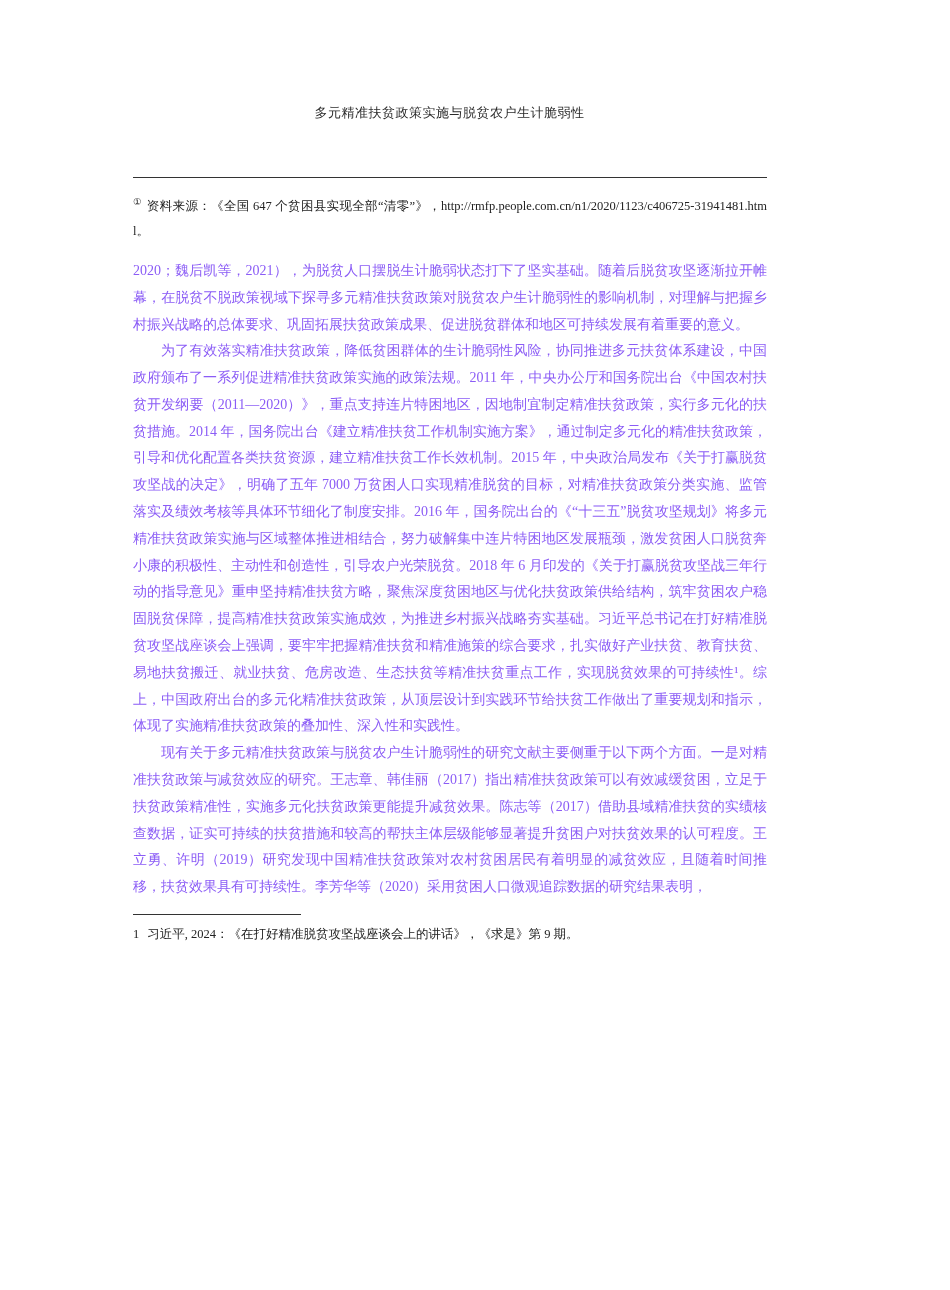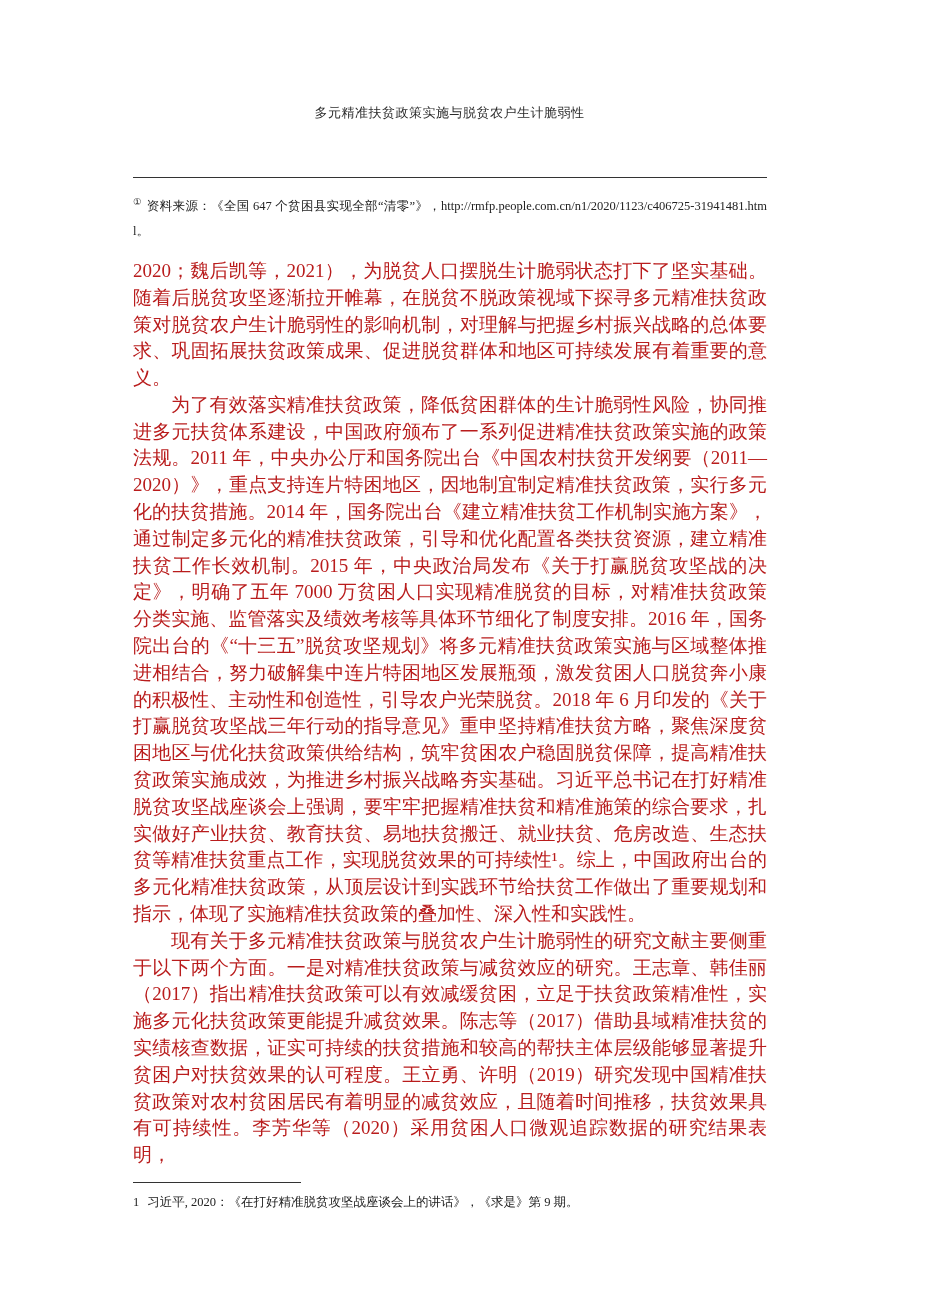--- a/index.html
+++ b/index.html
@@ -39,24 +39,24 @@
     font-size: 9.5px;
     vertical-align: super;
     margin-right: 5px;
   }
   .top-footnote .url {
     color: inherit;
     text-decoration: none;
   }
   .body-text {
     margin: 15px 132px 0 133px;
-    font-size: 19px;
+    font-size: 14px;
     line-height: 26.8px;
     text-align: justify;
-    color: #b91c1c;
+    color: #8b5cf6;
   }
   .para { margin: 0; }
   .para.indent { text-indent: 2em; }
   .footnote-area {
     margin: 13px 132px 0 133px;
   }
   .footnote-rule {
     border: none;
     border-top: 1px solid #333333;
     width: 168px;
@@ -85,17 +85,17 @@
 
   <div class="body-text">
     <p class="para">2020；魏后凯等，2021），为脱贫人口摆脱生计脆弱状态打下了坚实基础。随着后脱贫攻坚逐渐拉开帷幕，在脱贫不脱政策视域下探寻多元精准扶贫政策对脱贫农户生计脆弱性的影响机制，对理解与把握乡村振兴战略的总体要求、巩固拓展扶贫政策成果、促进脱贫群体和地区可持续发展有着重要的意义。</p>
     <p class="para indent">为了有效落实精准扶贫政策，降低贫困群体的生计脆弱性风险，协同推进多元扶贫体系建设，中国政府颁布了一系列促进精准扶贫政策实施的政策法规。2011 年，中央办公厅和国务院出台《中国农村扶贫开发纲要（2011—2020）》，重点支持连片特困地区，因地制宜制定精准扶贫政策，实行多元化的扶贫措施。2014 年，国务院出台《建立精准扶贫工作机制实施方案》，通过制定多元化的精准扶贫政策，引导和优化配置各类扶贫资源，建立精准扶贫工作长效机制。2015 年，中央政治局发布《关于打赢脱贫攻坚战的决定》，明确了五年 7000 万贫困人口实现精准脱贫的目标，对精准扶贫政策分类实施、监管落实及绩效考核等具体环节细化了制度安排。2016 年，国务院出台的《“十三五”脱贫攻坚规划》将多元精准扶贫政策实施与区域整体推进相结合，努力破解集中连片特困地区发展瓶颈，激发贫困人口脱贫奔小康的积极性、主动性和创造性，引导农户光荣脱贫。2018 年 6 月印发的《关于打赢脱贫攻坚战三年行动的指导意见》重申坚持精准扶贫方略，聚焦深度贫困地区与优化扶贫政策供给结构，筑牢贫困农户稳固脱贫保障，提高精准扶贫政策实施成效，为推进乡村振兴战略夯实基础。习近平总书记在打好精准脱贫攻坚战座谈会上强调，要牢牢把握精准扶贫和精准施策的综合要求，扎实做好产业扶贫、教育扶贫、易地扶贫搬迁、就业扶贫、危房改造、生态扶贫等精准扶贫重点工作，实现脱贫效果的可持续性¹。综上，中国政府出台的多元化精准扶贫政策，从顶层设计到实践环节给扶贫工作做出了重要规划和指示，体现了实施精准扶贫政策的叠加性、深入性和实践性。</p>
     <p class="para indent">现有关于多元精准扶贫政策与脱贫农户生计脆弱性的研究文献主要侧重于以下两个方面。一是对精准扶贫政策与减贫效应的研究。王志章、韩佳丽（2017）指出精准扶贫政策可以有效减缓贫困，立足于扶贫政策精准性，实施多元化扶贫政策更能提升减贫效果。陈志等（2017）借助县域精准扶贫的实绩核查数据，证实可持续的扶贫措施和较高的帮扶主体层级能够显著提升贫困户对扶贫效果的认可程度。王立勇、许明（2019）研究发现中国精准扶贫政策对农村贫困居民有着明显的减贫效应，且随着时间推移，扶贫效果具有可持续性。李芳华等（2020）采用贫困人口微观追踪数据的研究结果表明，</p>
   </div>
 
   <div class="footnote-area">
     <hr class="footnote-rule">
     <div class="bottom-footnote">
-      <span class="fn-num">1</span><span>习近平, 2020：《在打好精准脱贫攻坚战座谈会上的讲话》，《求是》第 9 期。</span>
+      <span class="fn-num">1</span><span>习近平, 2024：《在打好精准脱贫攻坚战座谈会上的讲话》，《求是》第 9 期。</span>
     </div>
   </div>
 
 </div>
 
 </body></html>

